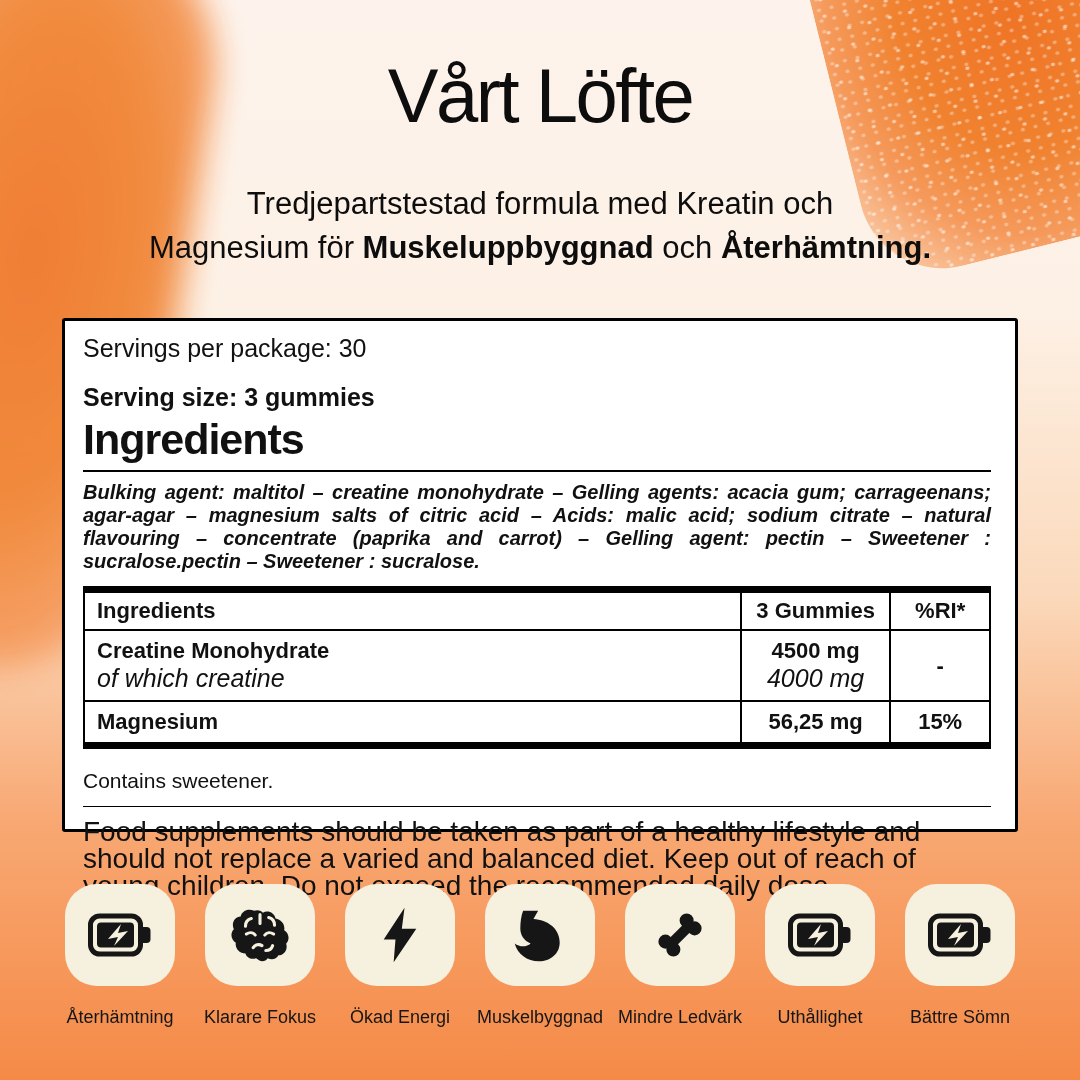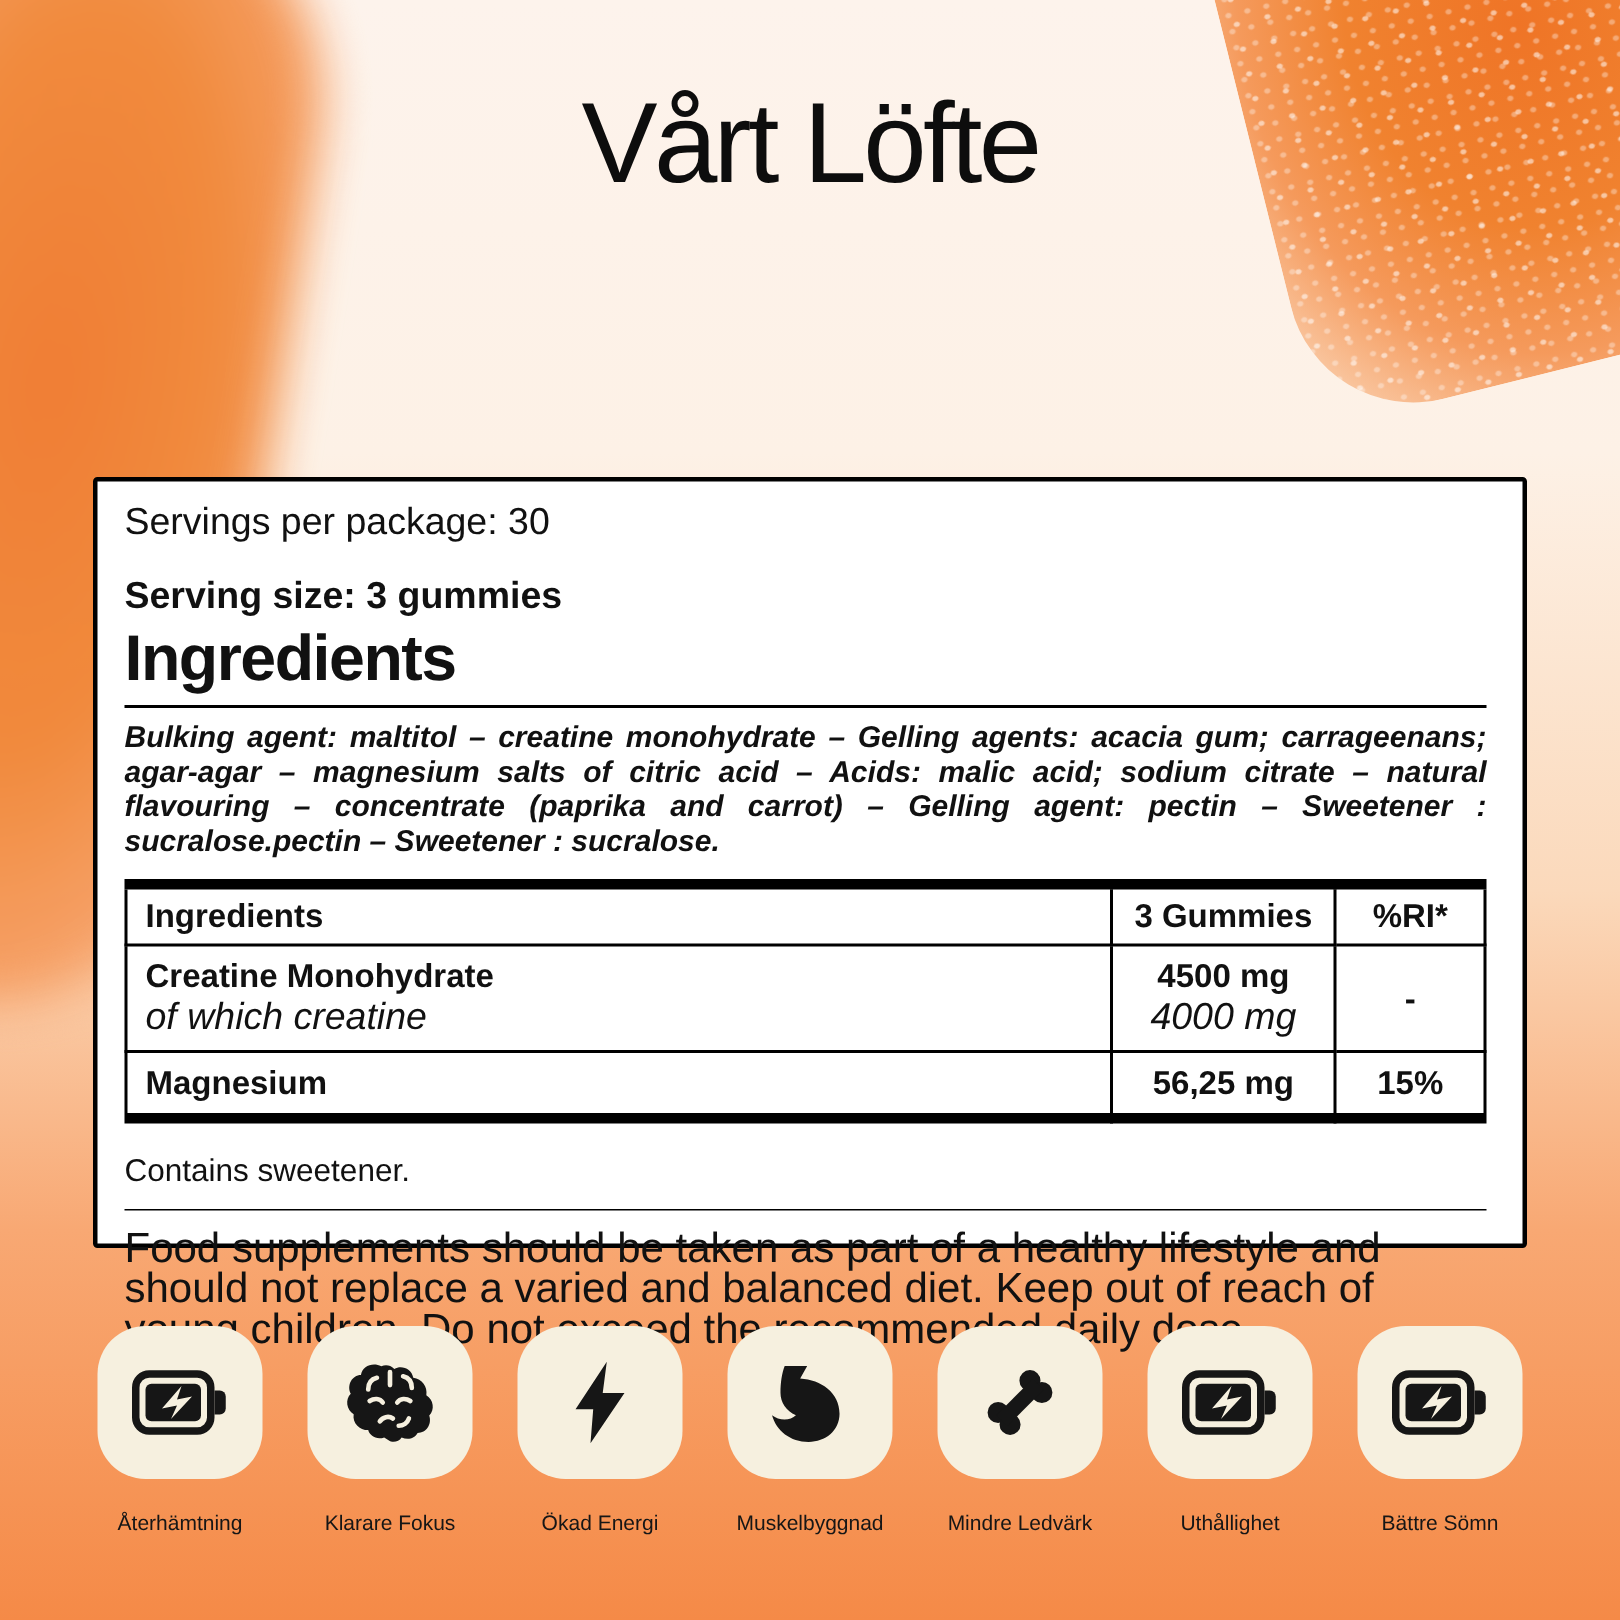--- a/index.html
+++ b/index.html
@@ -45,32 +45,36 @@
   .c1{width:72.5%;}.c2{width:16.5%;}.c3{width:11%;}
 
   .contains{margin-top:20px;font-size:21px;}
   .disclaimer{margin-top:11px;font-size:28px;line-height:27px;}
 
   
   .benefits{position:absolute;top:884px;left:0;width:100%;display:flex;justify-content:center;gap:30px;}
   .benefit{width:110px;display:flex;flex-direction:column;align-items:center;}
   .tile{width:110px;height:102px;background:#f6f0df;border-radius:32px;
     display:flex;align-items:center;justify-content:center;}
-  .blabel{margin-top:21px;font-size:14px;color:#161616;white-space:nowrap;text-align:center;}
+  .blabel{margin-top:21px;font-size:18px;color:#161616;white-space:nowrap;text-align:center;}
 </style>
 </head>
 <body>
 
 <div class="page">
 
   <div class="gummy gummy-left"></div>
   <div class="gummy gummy-tr"></div>
 
   <div class="title">Vårt Löfte</div>
 
+  <div class="subtitle">
+    <span>Tredjepartstestad formula med Kreatin och</span><br>
+    <span>Magnesium för </span><b>Muskeluppbyggnad</b><span> och </span><b>Återhämtning.</b>
+  </div>
 
   <div class="panel">
     <div class="srv1">Servings per package: 30</div>
     <div class="srv2">Serving size: 3 gummies</div>
     <div class="ing-head">Ingredients</div>
     <hr class="rule">
     <div class="ing-text">Bulking agent: maltitol – creatine monohydrate – Gelling agents: acacia gum; carrageenans; agar-agar – magnesium salts of citric acid – Acids: malic acid; sodium citrate – natural flavouring – concentrate (paprika and carrot) – Gelling agent: pectin – Sweetener : sucralose.pectin – Sweetener : sucralose.</div>
 
     <table class="ntable">
       <colgroup>

